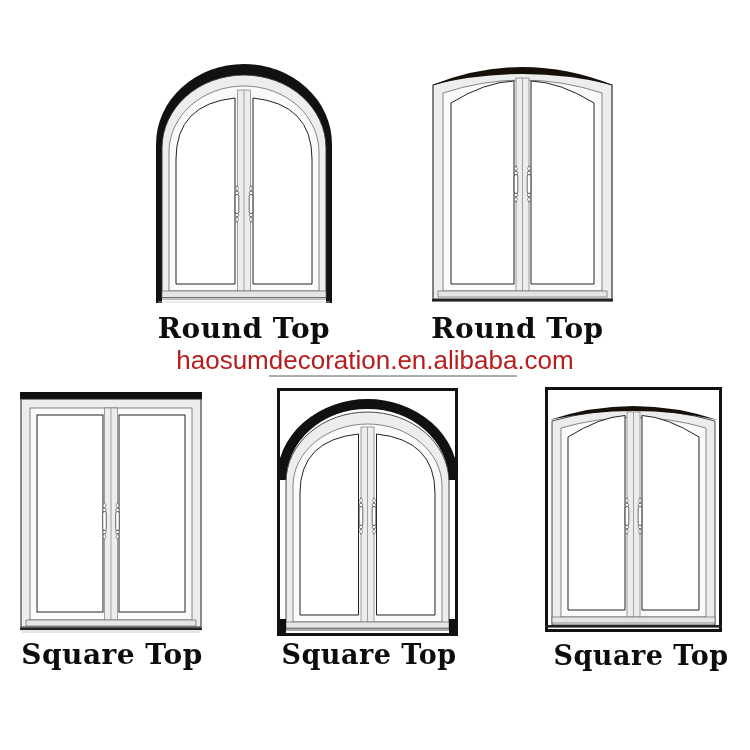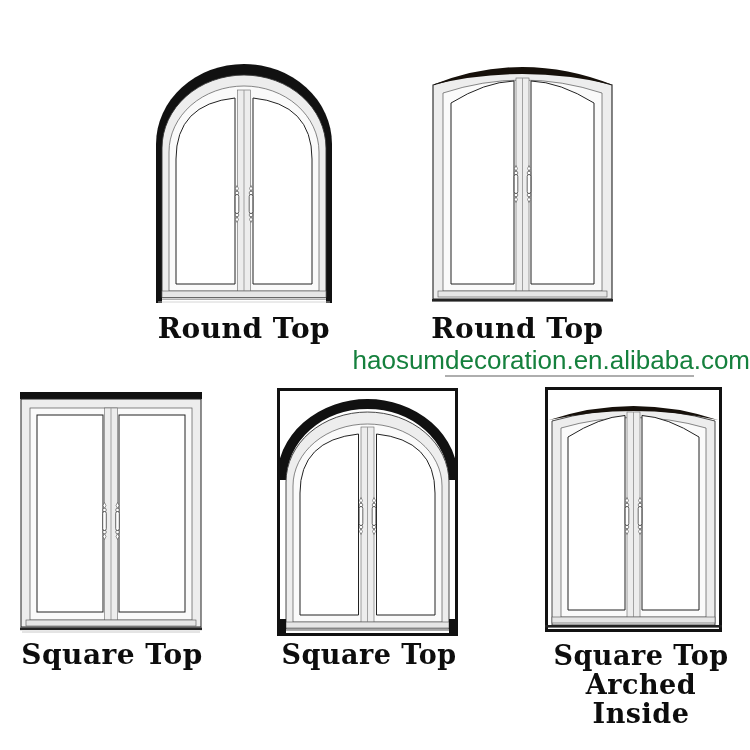--- a/index.html
+++ b/index.html
@@ -4,22 +4,22 @@
 <style>
   html,body{margin:0;padding:0;background:#fff;}
   .canvas{position:relative;width:750px;height:750px;background:#fff;overflow:hidden;
           font-family:"Liberation Sans","DejaVu Sans",sans-serif;}
   .door{position:absolute;}
   .door svg{display:block;width:100%;height:100%;}
   .door-label{position:absolute;text-align:center;color:#0d0d0d;
               font-family:"DejaVu Serif","Liberation Serif",serif;
               font-weight:700;font-size:28px;line-height:30px;letter-spacing:0.5px;}
   .door-label.double{font-size:27px;line-height:29px;}
-  .watermark{position:absolute;left:0;top:345px;width:750px;text-align:right;
-             font-size:26px;color:#15803d;letter-spacing:0px;white-space:nowrap;}
+  .watermark{position:absolute;left:0;top:345px;width:750px;text-align:center;
+             font-size:26px;color:#b91c1c;letter-spacing:0px;white-space:nowrap;}
   .wm-u{border-bottom:2.5px solid #aeaeae;padding-bottom:0px;}
 </style>
 </head>
 <body>
 
 <div class="canvas">
 
   <div class="door" style="left:154px;top:58px;width:180px;height:248px">
     <svg viewBox="0 0 180 248">
       <path d="M2,245 L2,86 A88,80 0 0 1 178,86 L178,245 Z" fill="#111"></path>
@@ -179,16 +179,15 @@
         <polygon points="0,-18.5 1.5,-15.5 0,-12.5 -1.5,-15.5" fill="#fff" stroke="#555" stroke-width="0.6"></polygon>
         <polygon points="0,18.5 1.5,15.5 0,12.5 -1.5,15.5" fill="#fff" stroke="#555" stroke-width="0.6"></polygon>
         <circle cx="0" cy="-11" r="1.8" fill="#fff" stroke="#555" stroke-width="0.7"></circle>
         <circle cx="0" cy="11" r="1.8" fill="#fff" stroke="#555" stroke-width="0.7"></circle>
         <rect x="-1.8" y="-9.5" width="3.6" height="19" rx="1.8" fill="#fdfdfd" stroke="#444" stroke-width="0.8"></rect>
       </g>
     </svg>
   </div>
   <div class="door-label double" style="left:541px;top:641px;width:200px">
     <div>Square Top</div>
-    <div>Arched Inside</div>
   </div>
 
 </div>
 
 </body></html>

